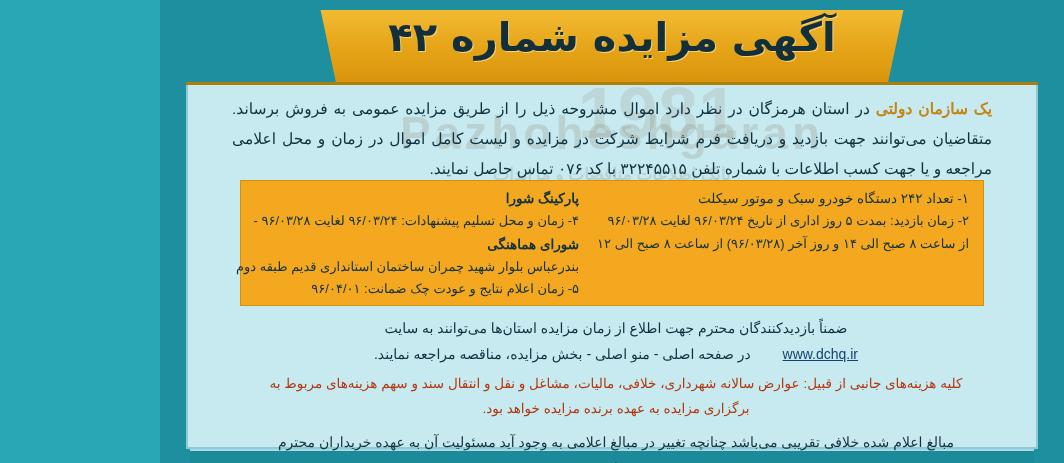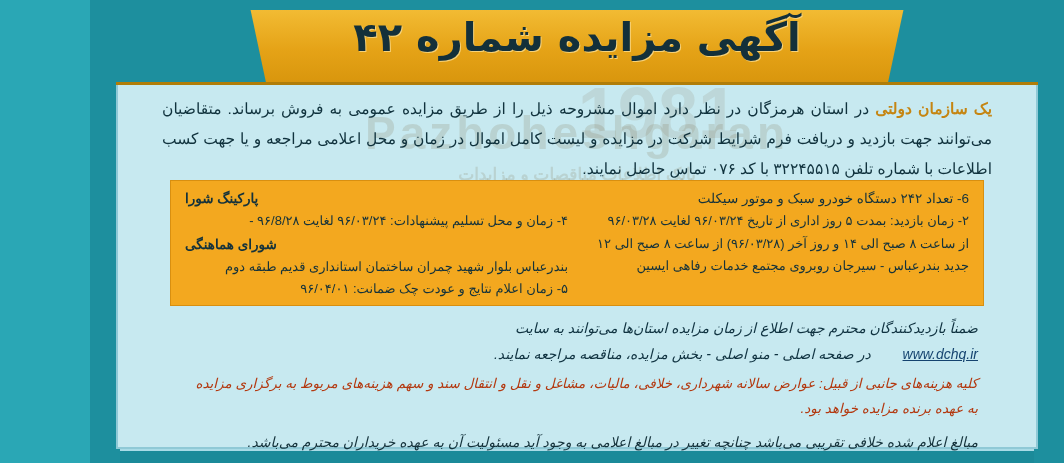--- a/index.html
+++ b/index.html
@@ -2,21 +2,21 @@
 <html lang="fa" dir="rtl"><head>
 <meta charset="utf-8">
 <style>
   html,body{margin:0;padding:0;}
   body{
     width:1064px;height:463px;overflow:hidden;
     font-family:"Liberation Sans", sans-serif;
     background:#2aa7b5;
   }
   .page{
-    position:relative;width:974px;height:463px;
+    position:relative;width:904px;height:463px;
     background:#84cc16;
     overflow:hidden;
   }
   
   .band{position:absolute;left:0;right:0;}
   .band-top-teal{top:0;height:26px;background:#1d8f9e;}
   .band-body{top:80px;height:300px;background:#bfe6ee;}
   .band-footer{top:378px;height:85px;background:#a9dbe6;}
   .band-bottom-dark{bottom:0;height:12px;background:#1b8a99;}
 
@@ -87,28 +87,27 @@
     box-sizing:border-box;
     direction:rtl;
   }
   .ob-row{display:flex;justify-content:space-between;gap:18px;}
   .ob-col{flex:1 1 50%;}
   .ob-line{
     font-size:13.5px;line-height:1.72;color:#14323b;
     white-space:nowrap;
   }
   .ob-line.sm{font-size:13px;}
-  .ob-center{text-align:left;font-weight:bold;}
+  .ob-center{text-align:right;font-weight:bold;}
 
   
   .note{
     position:absolute;left:68px;right:60px;
-    direction:rtl;font-size:14px;line-height:1.85;color:#0f3240;
+    text-align:center;direction:rtl;font-size:14px;line-height:1.85;color:#0f3240;
     z-index:6;
-    font-style:italic;
   }
   .note-1{top:306px;}
   .note-1 .url{color:#14436f;text-decoration:underline;margin-left:28px;}
   .note-2{top:362px;color:#b3380f;font-size:13.5px;}
   .note-3{top:420px;color:#14323b;font-size:14px;}
 </style>
 </head>
 <body>
 
 <div class="page">
@@ -132,28 +131,27 @@
       <small>بانک اطلاعات مناقصات و مزایدات</small>
     </div>
 
     <div class="intro">
       <span class="gold">یک سازمان دولتی</span><span> در استان هرمزگان در نظر دارد اموال مشروحه ذیل را از طریق مزایده عمومی به فروش برساند. متقاضیان می‌توانند جهت بازدید و دریافت فرم شرایط شرکت در مزایده و لیست کامل اموال در زمان و محل اعلامی مراجعه و یا جهت کسب اطلاعات با شماره تلفن ۳۲۲۴۵۵۱۵ با کد ۰۷۶ تماس حاصل نمایند.</span>
     </div>
 
     <div class="orangebox">
       <div class="ob-row">
         <div class="ob-col">
-          <div class="ob-line">6- تعداد ۲۴۲ دستگاه خودرو سبک و موتور سیکلت</div>
+          <div class="ob-line">۱- تعداد ۲۴۲ دستگاه خودرو سبک و موتور سیکلت</div>
           <div class="ob-line sm">۲- زمان بازدید: بمدت ۵ روز اداری از تاریخ ۹۶/۰۳/۲۴ لغایت ۹۶/۰۳/۲۸</div>
           <div class="ob-line sm">از ساعت ۸ صبح الی ۱۴ و روز آخر (۹۶/۰۳/۲۸) از ساعت ۸ صبح الی ۱۲</div>
-          <div class="ob-line sm">جدید بندرعباس - سیرجان روبروی مجتمع خدمات رفاهی ایسین</div>
         </div>
         <div class="ob-col">
           <div class="ob-line ob-center">پارکینگ شورا</div>
-          <div class="ob-line sm">۴- زمان و محل تسلیم پیشنهادات: ۹۶/۰۳/۲۴ لغایت ۹۶/8/۲۸ -</div>
+          <div class="ob-line sm">۴- زمان و محل تسلیم پیشنهادات: ۹۶/۰۳/۲۴ لغایت ۹۶/۰۳/۲۸ -</div>
           <div class="ob-line ob-center">شورای هماهنگی</div>
           <div class="ob-line sm">بندرعباس بلوار شهید چمران ساختمان استانداری قدیم طبقه دوم</div>
           <div class="ob-line sm">۵- زمان اعلام نتایج و عودت چک ضمانت: ۹۶/۰۴/۰۱</div>
         </div>
       </div>
     </div>
 
     <div class="note note-1">
       <span>ضمناً بازدیدکنندگان محترم جهت اطلاع از زمان مزایده استان‌ها می‌توانند به سایت</span><br>
       <a class="url" href="#">www.dchq.ir</a>

